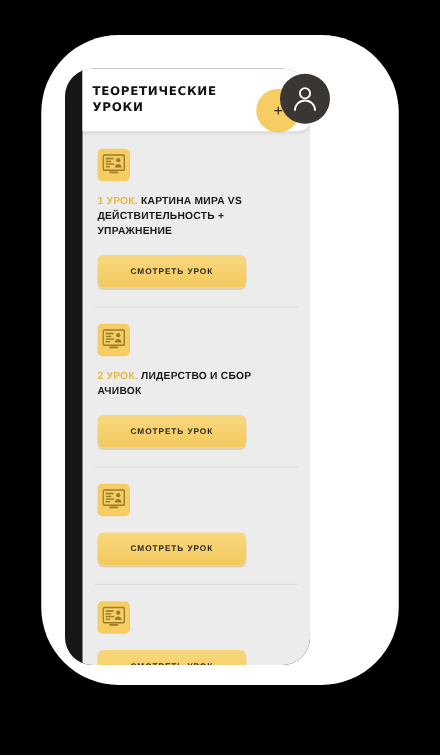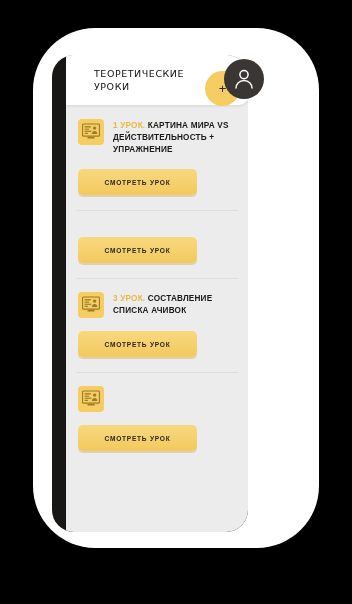--- a/index.html
+++ b/index.html
@@ -56,25 +56,25 @@
     top: 0px;
     width: 184px;
     height: 50px;
     background: #ffffff;
     border-bottom-right-radius: 12px;
     box-shadow: 0 1px 3px rgba(0,0,0,0.10);
     z-index: 6;
   }
   #page-title {
     position: absolute;
-    left: 28px;
+    left: 8px;
     top: 13px;
     width: 120px;
     font-size: 9.5px;
-    font-weight: 400;
+    font-weight: 700;
     line-height: 12.5px;
     letter-spacing: 0.55px;
     color: #14110f;
     text-transform: uppercase;
     font-family: "DejaVu Sans", sans-serif;
   }
 
   
   #add-button {
     position: absolute;
@@ -134,20 +134,21 @@
     left: 10px;
     top: 0;
     width: 162px;
     height: 1px;
     background: #dedede;
   }
   .lesson-head {
     display: flex;
     align-items: flex-start;
     gap: 9px;
+    flex-direction: column;
   }
   .lesson-icon {
     flex: 0 0 auto;
     width: 26px;
     height: 26px;
     border-radius: 4px;
     background: #f5cd63;
     position: relative;
   }
   .lesson-icon svg { position:absolute; left:4px; top:4px; }
@@ -204,38 +205,52 @@
               <path d="M9.9 10.9c0-1.6 1.2-2.8 2.7-2.8s2.7 1.2 2.7 2.8z" fill="#9a7b28"></path>
               <rect x="5.4" y="14.1" width="7.2" height="1.5" rx="0.6" fill="#9a7b28"></rect>
             </svg>
           </span>
           <span class="lesson-title"><span class="lesson-num">1 УРОК.</span> <span>КАРТИНА МИРА VS ДЕЙСТВИТЕЛЬНОСТЬ + УПРАЖНЕНИЕ</span></span>
         </div>
         <button class="watch-button">Смотреть урок</button>
       </div>
 
       <div class="lesson-card">
-        <button class="watch-button">Смотреть урок</button>
-      </div>
-
-      <div class="lesson-card">
-        <div class="lesson-head">
-          <span class="lesson-icon">
-            <svg width="18" height="18" viewBox="0 0 18 18">
-              <rect x="0.5" y="1" width="17" height="12.2" rx="1.2" fill="none" stroke="#9a7b28" stroke-width="1.2"></rect>
-              <rect x="2.6" y="3.2" width="6.2" height="1.3" fill="#9a7b28"></rect>
-              <rect x="2.6" y="5.6" width="4.4" height="1.1" fill="#9a7b28"></rect>
-              <rect x="2.6" y="7.7" width="6.8" height="1.1" fill="#9a7b28"></rect>
-              <rect x="2.6" y="9.8" width="3.4" height="1.1" fill="#9a7b28"></rect>
-              <circle cx="12.6" cy="5.1" r="1.7" fill="#9a7b28"></circle>
-              <path d="M9.9 10.9c0-1.6 1.2-2.8 2.7-2.8s2.7 1.2 2.7 2.8z" fill="#9a7b28"></path>
-              <rect x="5.4" y="14.1" width="7.2" height="1.5" rx="0.6" fill="#9a7b28"></rect>
-            </svg>
-          </span>
-          <span class="lesson-title"><span class="lesson-num">3 УРОК.</span> <span>СОСТАВЛЕНИЕ СПИСКА АЧИВОК</span></span>
+        <div class="lesson-head">
+          <span class="lesson-icon">
+            <svg width="18" height="18" viewBox="0 0 18 18">
+              <rect x="0.5" y="1" width="17" height="12.2" rx="1.2" fill="none" stroke="#9a7b28" stroke-width="1.2"></rect>
+              <rect x="2.6" y="3.2" width="6.2" height="1.3" fill="#9a7b28"></rect>
+              <rect x="2.6" y="5.6" width="4.4" height="1.1" fill="#9a7b28"></rect>
+              <rect x="2.6" y="7.7" width="6.8" height="1.1" fill="#9a7b28"></rect>
+              <rect x="2.6" y="9.8" width="3.4" height="1.1" fill="#9a7b28"></rect>
+              <circle cx="12.6" cy="5.1" r="1.7" fill="#9a7b28"></circle>
+              <path d="M9.9 10.9c0-1.6 1.2-2.8 2.7-2.8s2.7 1.2 2.7 2.8z" fill="#9a7b28"></path>
+              <rect x="5.4" y="14.1" width="7.2" height="1.5" rx="0.6" fill="#9a7b28"></rect>
+            </svg>
+          </span>
+          <span class="lesson-title"><span class="lesson-num">2 УРОК.</span> <span>ЛИДЕРСТВО И СБОР АЧИВОК</span></span>
+        </div>
+        <button class="watch-button">Смотреть урок</button>
+      </div>
+
+      <div class="lesson-card">
+        <div class="lesson-head">
+          <span class="lesson-icon">
+            <svg width="18" height="18" viewBox="0 0 18 18">
+              <rect x="0.5" y="1" width="17" height="12.2" rx="1.2" fill="none" stroke="#9a7b28" stroke-width="1.2"></rect>
+              <rect x="2.6" y="3.2" width="6.2" height="1.3" fill="#9a7b28"></rect>
+              <rect x="2.6" y="5.6" width="4.4" height="1.1" fill="#9a7b28"></rect>
+              <rect x="2.6" y="7.7" width="6.8" height="1.1" fill="#9a7b28"></rect>
+              <rect x="2.6" y="9.8" width="3.4" height="1.1" fill="#9a7b28"></rect>
+              <circle cx="12.6" cy="5.1" r="1.7" fill="#9a7b28"></circle>
+              <path d="M9.9 10.9c0-1.6 1.2-2.8 2.7-2.8s2.7 1.2 2.7 2.8z" fill="#9a7b28"></path>
+              <rect x="5.4" y="14.1" width="7.2" height="1.5" rx="0.6" fill="#9a7b28"></rect>
+            </svg>
+          </span>
         </div>
         <button class="watch-button">Смотреть урок</button>
       </div>
 
       <div class="lesson-card">
         <div class="lesson-head">
           <span class="lesson-icon">
             <svg width="18" height="18" viewBox="0 0 18 18">
               <rect x="0.5" y="1" width="17" height="12.2" rx="1.2" fill="none" stroke="#9a7b28" stroke-width="1.2"></rect>
               <rect x="2.6" y="3.2" width="6.2" height="1.3" fill="#9a7b28"></rect>

